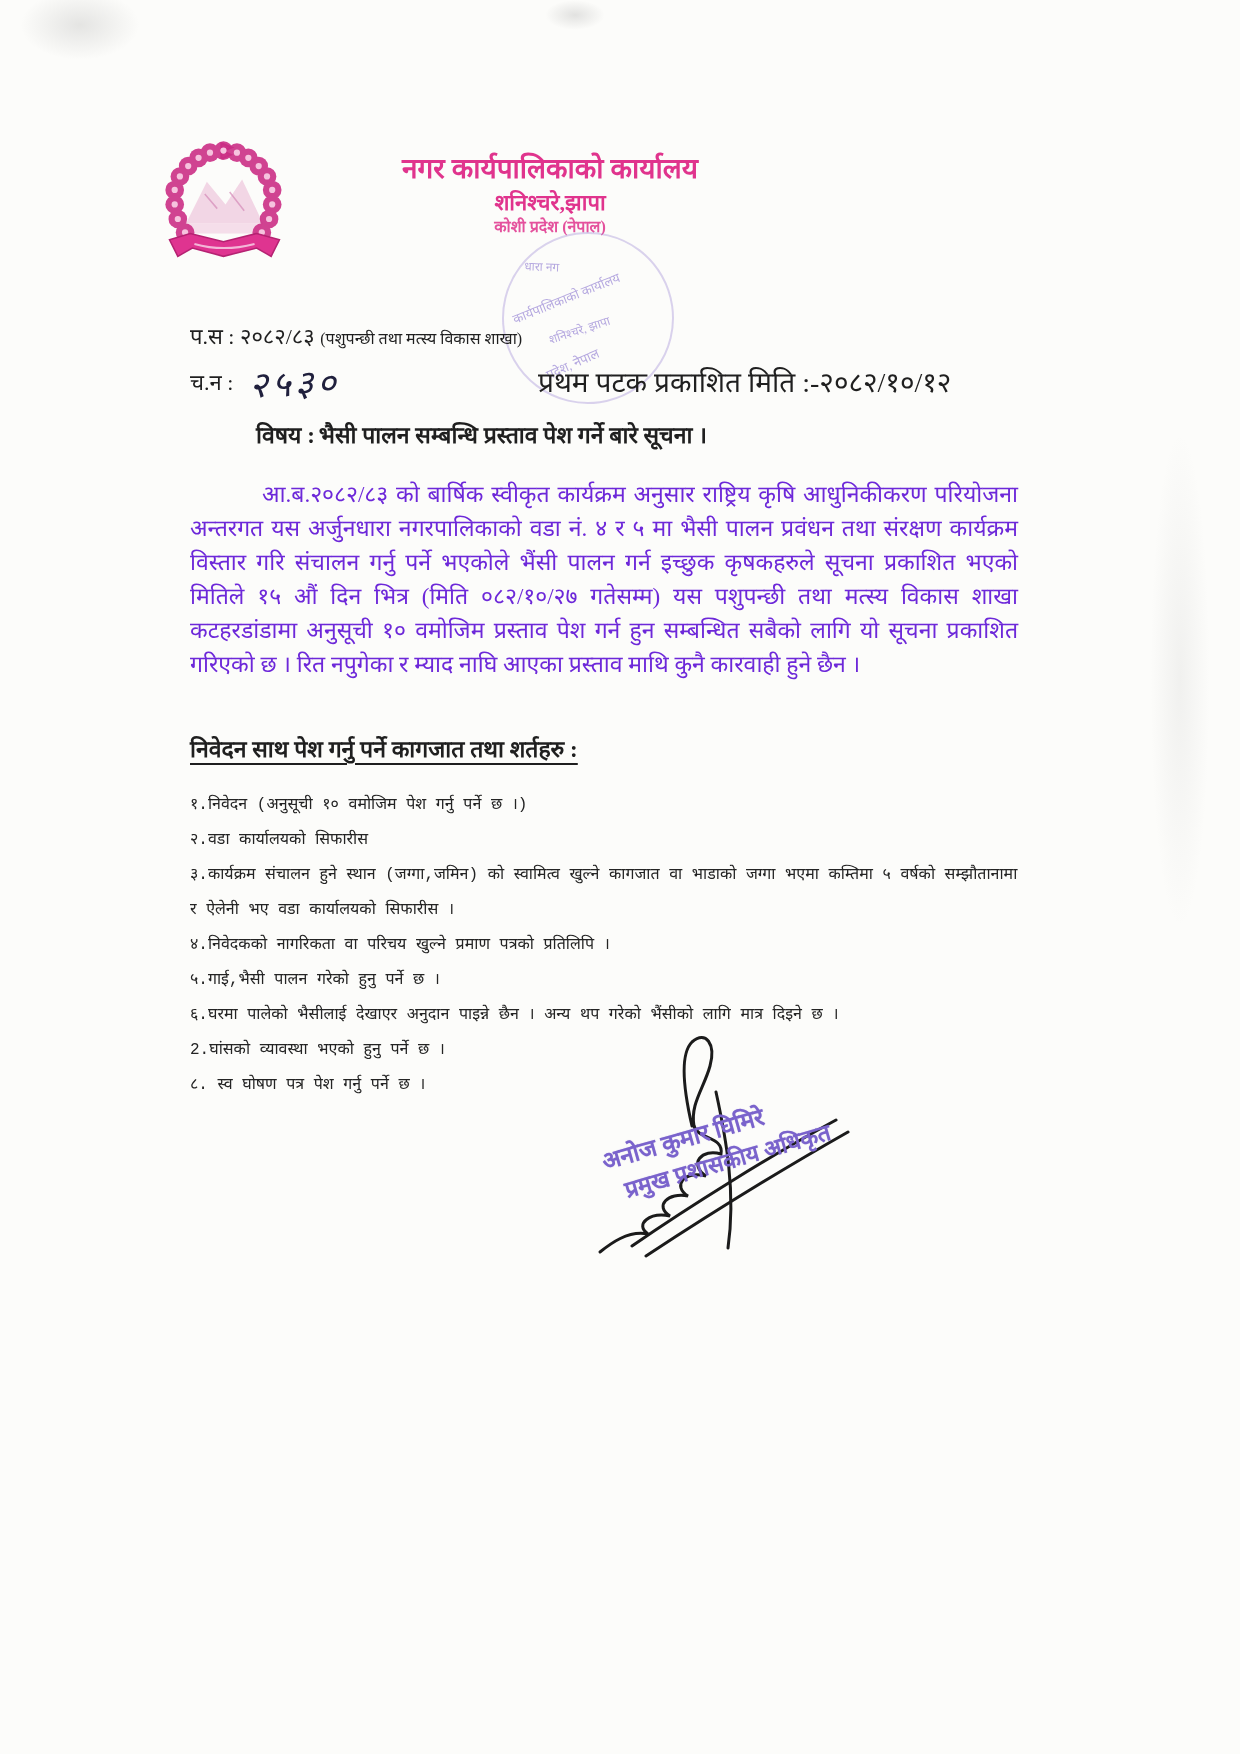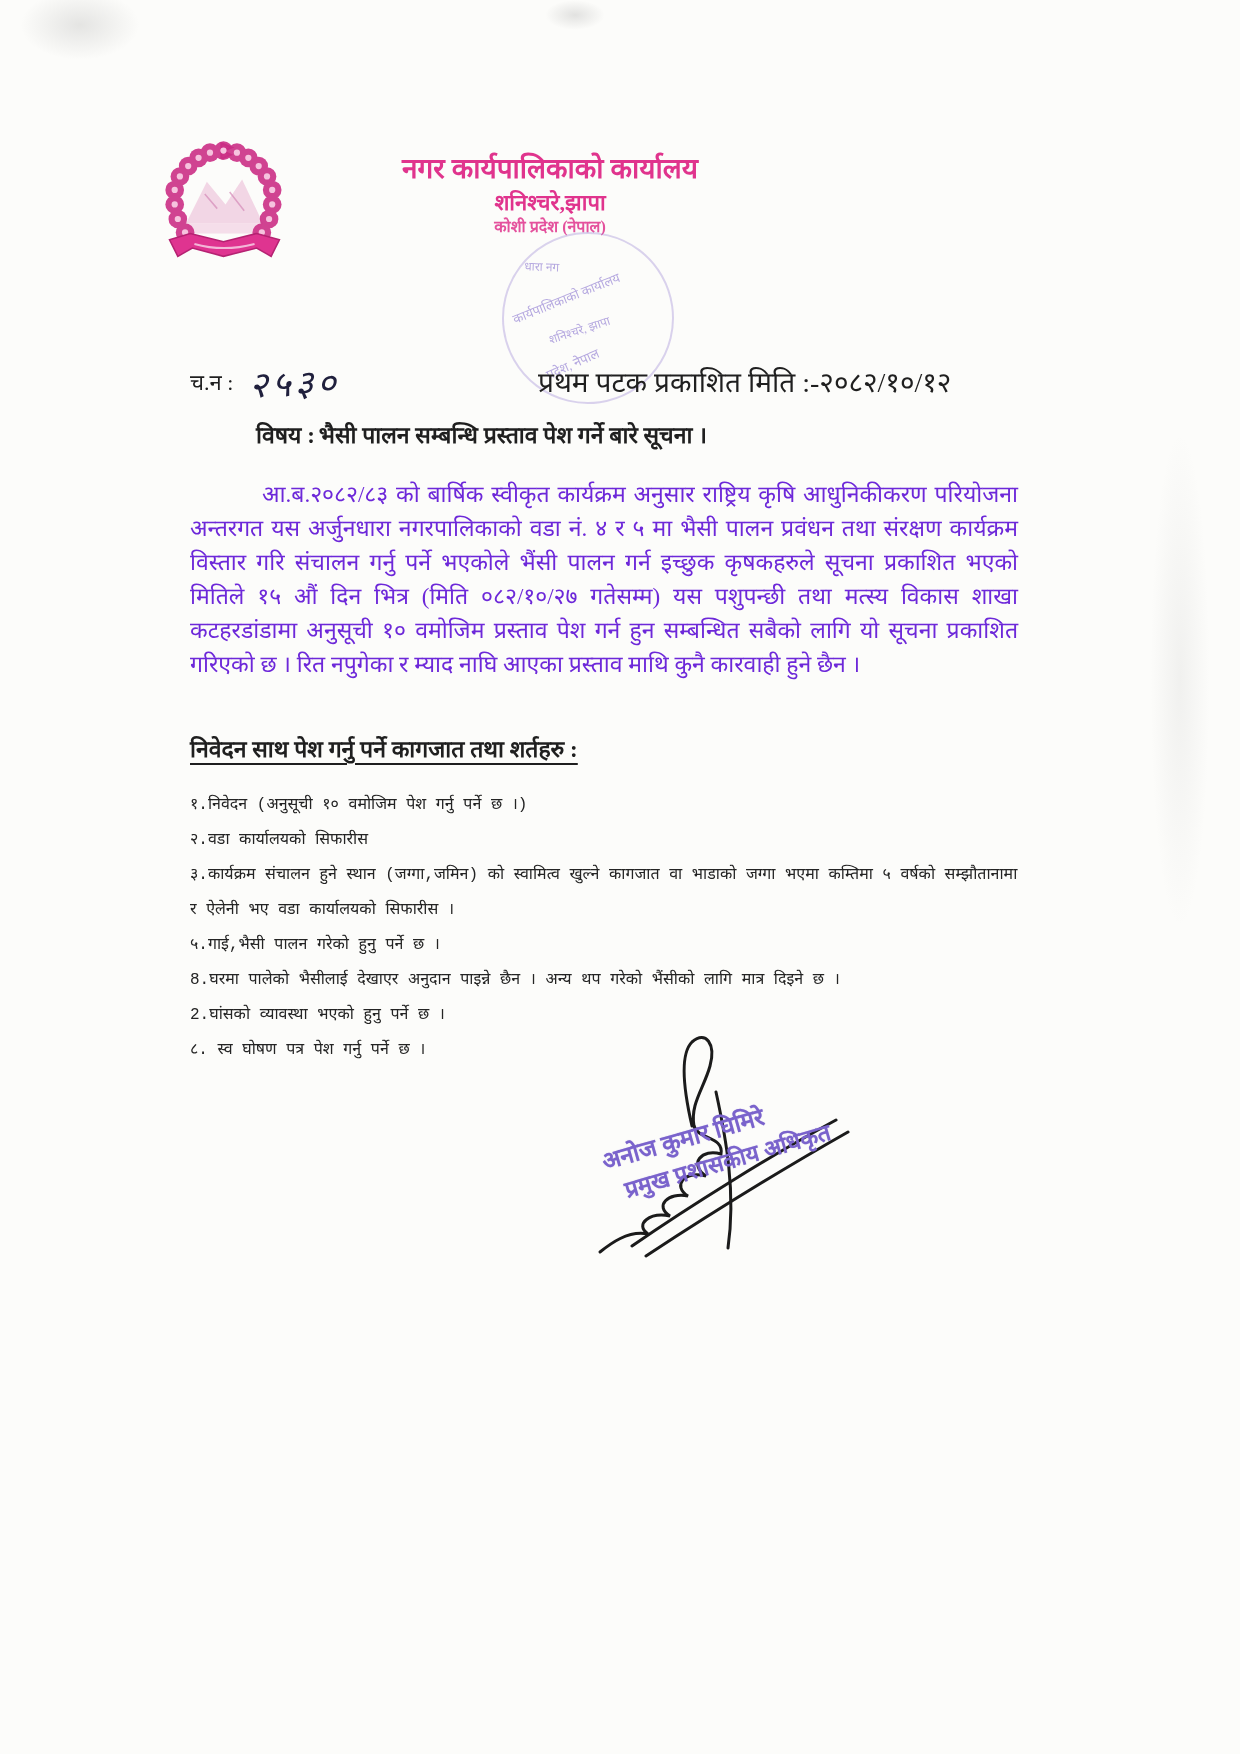--- a/index.html
+++ b/index.html
@@ -162,20 +162,25 @@
     <div class="prov">कोशी प्रदेश (नेपाल)</div>
   </div>
 
   <div class="round-stamp">
     <div class="frag f0">धारा नग</div>
     <div class="frag f1">कार्यपालिकाको कार्यालय</div>
     <div class="frag f2">शनिश्चरे, झापा</div>
     <div class="frag f3">प्रदेश, नेपाल</div>
   </div>
 
+  <div class="meta-ref">
+    <span>प.स :</span>
+    <span>२०८२/८३</span>
+    <span class="note">(पशुपन्छी तथा मत्स्य विकास शाखा)</span>
+  </div>
 
   <div class="meta-disp">
     <span>च.न :</span>
     <span class="hand">२५३०</span>
   </div>
 
   <div class="meta-pub">
     <span>प्रथम पटक प्रकाशित मिति :-</span><span>२०८२/१०/१२</span>
   </div>
 
@@ -184,22 +189,23 @@
   </div>
 
   <div class="paragraph">आ.ब.२०८२/८३ को बार्षिक स्वीकृत कार्यक्रम अनुसार राष्ट्रिय कृषि आधुनिकीकरण परियोजना अन्तरगत यस अर्जुनधारा नगरपालिकाको वडा नं. ४ र ५ मा भैसी पालन प्रवंधन तथा संरक्षण कार्यक्रम विस्तार गरि संचालन गर्नु पर्ने भएकोले भैंसी पालन गर्न इच्छुक कृषकहरुले सूचना प्रकाशित भएको मितिले १५ औं दिन भित्र (मिति ०८२/१०/२७ गतेसम्म) यस पशुपन्छी तथा मत्स्य विकास शाखा कटहरडांडामा अनुसूची १० वमोजिम प्रस्ताव पेश गर्न हुन सम्बन्धित सबैको लागि यो सूचना प्रकाशित गरिएको छ । रित नपुगेका र म्याद नाघि आएका प्रस्ताव माथि कुनै कारवाही हुने छैन ।</div>
 
   <div class="req-heading">निवेदन साथ पेश गर्नु पर्ने कागजात तथा शर्तहरु :</div>
 
   <div class="req-list">
     <div class="item">१.निवेदन (अनुसूची १० वमोजिम पेश गर्नु पर्ने छ ।)</div>
     <div class="item">२.वडा कार्यालयको सिफारीस</div>
     <div class="item">३.कार्यक्रम संचालन हुने स्थान (जग्गा,जमिन) को स्वामित्व खुल्ने कागजात वा भाडाको जग्गा भएमा कम्तिमा ५ वर्षको सम्झौतानामा र ऐलेनी भए वडा कार्यालयको सिफारीस ।</div>
+    <div class="item">४.निवेदकको नागरिकता वा परिचय खुल्ने प्रमाण पत्रको प्रतिलिपि ।</div>
     <div class="item">५.गाई,भैसी पालन गरेको हुनु पर्ने छ ।</div>
-    <div class="item">8.घरमा पालेको भैसीलाई देखाएर अनुदान पाइन्ने छैन । अन्य थप गरेको भैंसीको लागि मात्र दिइने छ ।</div>
+    <div class="item">६.घरमा पालेको भैसीलाई देखाएर अनुदान पाइन्ने छैन । अन्य थप गरेको भैंसीको लागि मात्र दिइने छ ।</div>
     <div class="item">2.घांसको व्यावस्था भएको हुनु पर्ने छ ।</div>
     <div class="item">८. स्व घोषण पत्र पेश गर्नु पर्ने छ ।</div>
   </div>
 
   <div class="signature">
     <svg viewBox="0 0 330 250" width="330" height="250">
       <g fill="none" stroke="#1b1b1b" stroke-width="3" stroke-linecap="round">
         <path d="M152,118 C146,92 138,48 152,34 C166,22 176,36 170,58 C164,80 150,96 154,118"></path>
         <path d="M154,118 C158,132 184,128 181,146 C162,140 148,156 166,168 C144,162 132,178 148,188 C128,184 114,198 130,208 C110,204 94,216 108,226 C88,222 70,236 60,244"></path>
         <path d="M92,238 C150,198 230,148 296,112"></path>

